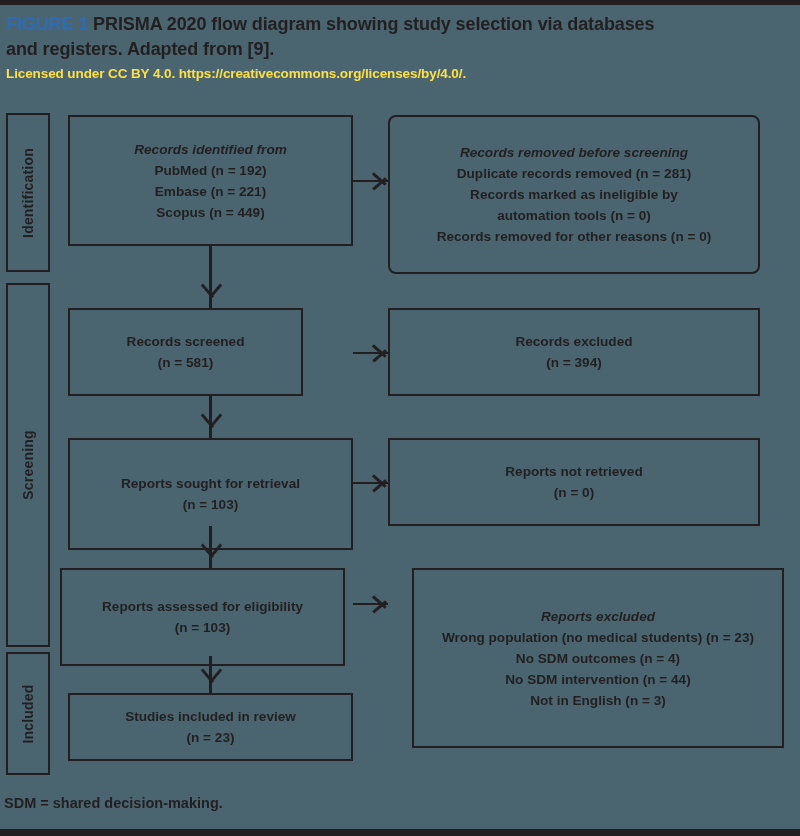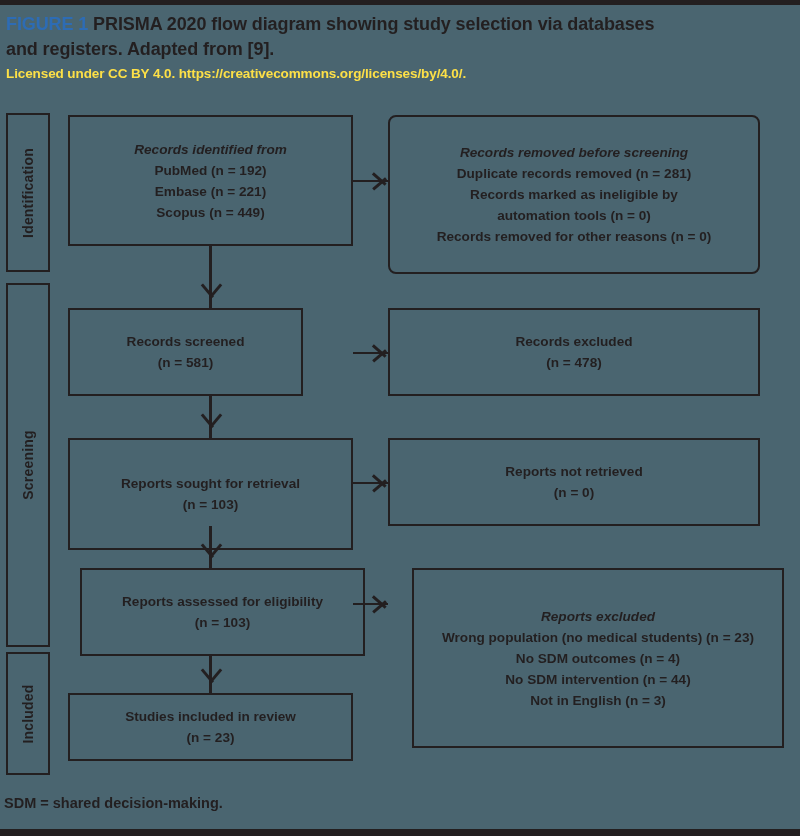--- a/index.html
+++ b/index.html
@@ -166,21 +166,21 @@
   <div class="conn-v" style="left:209px; top:246px; height:62px;"></div>
   <div class="chev" style="left:196px; top:296px; width:17px; transform-origin:right center; transform:rotate(50deg);"></div>
   <div class="chev" style="left:210px; top:296px; width:17px; transform-origin:left center; transform:rotate(-50deg);"></div>
 
   <div class="pbox" style="left:68px; top:308px; width:235px; height:88px;">
     <div class="line">Records screened</div>
     <div class="line">(n = 581)</div>
   </div>
   <div class="pbox" style="left:388px; top:308px; width:372px; height:88px;">
     <div class="line">Records excluded</div>
-    <div class="line">(n = 478)</div>
+    <div class="line">(n = 394)</div>
   </div>
 
   <div class="conn-h" style="left:353px; top:351.5px; width:35px;"></div>
   <div class="chev" style="left:373px; top:344px; width:17px; transform-origin:left center; transform:rotate(41deg);"></div>
   <div class="chev" style="left:373px; top:360px; width:17px; transform-origin:left center; transform:rotate(-41deg);"></div>
 
   <div class="conn-v" style="left:209px; top:396px; height:42px;"></div>
   <div class="chev" style="left:196px; top:426px; width:17px; transform-origin:right center; transform:rotate(50deg);"></div>
   <div class="chev" style="left:210px; top:426px; width:17px; transform-origin:left center; transform:rotate(-50deg);"></div>
 
@@ -194,21 +194,21 @@
   </div>
 
   <div class="conn-h" style="left:353px; top:481.5px; width:35px;"></div>
   <div class="chev" style="left:373px; top:474px; width:17px; transform-origin:left center; transform:rotate(41deg);"></div>
   <div class="chev" style="left:373px; top:490px; width:17px; transform-origin:left center; transform:rotate(-41deg);"></div>
 
   <div class="conn-v" style="left:209px; top:526px; height:42px;"></div>
   <div class="chev" style="left:196px; top:556px; width:17px; transform-origin:right center; transform:rotate(50deg);"></div>
   <div class="chev" style="left:210px; top:556px; width:17px; transform-origin:left center; transform:rotate(-50deg);"></div>
 
-  <div class="pbox" style="left:80px; top:568px; width:285px; height:88px;">
+  <div class="pbox" style="left:60px; top:568px; width:285px; height:98px;">
     <div class="line">Reports assessed for eligibility</div>
     <div class="line">(n = 103)</div>
   </div>
 
   <div class="pbox" style="left:388px; top:568px; width:372px; height:180px;margin-left:24px;">
     <div class="line italic">Reports excluded</div>
     <div class="line">Wrong population (no medical students) (n = 23)</div>
     <div class="line">No SDM outcomes (n = 4)</div>
     <div class="line">No SDM intervention (n = 44)</div>
     <div class="line">Not in English (n = 3)</div>

